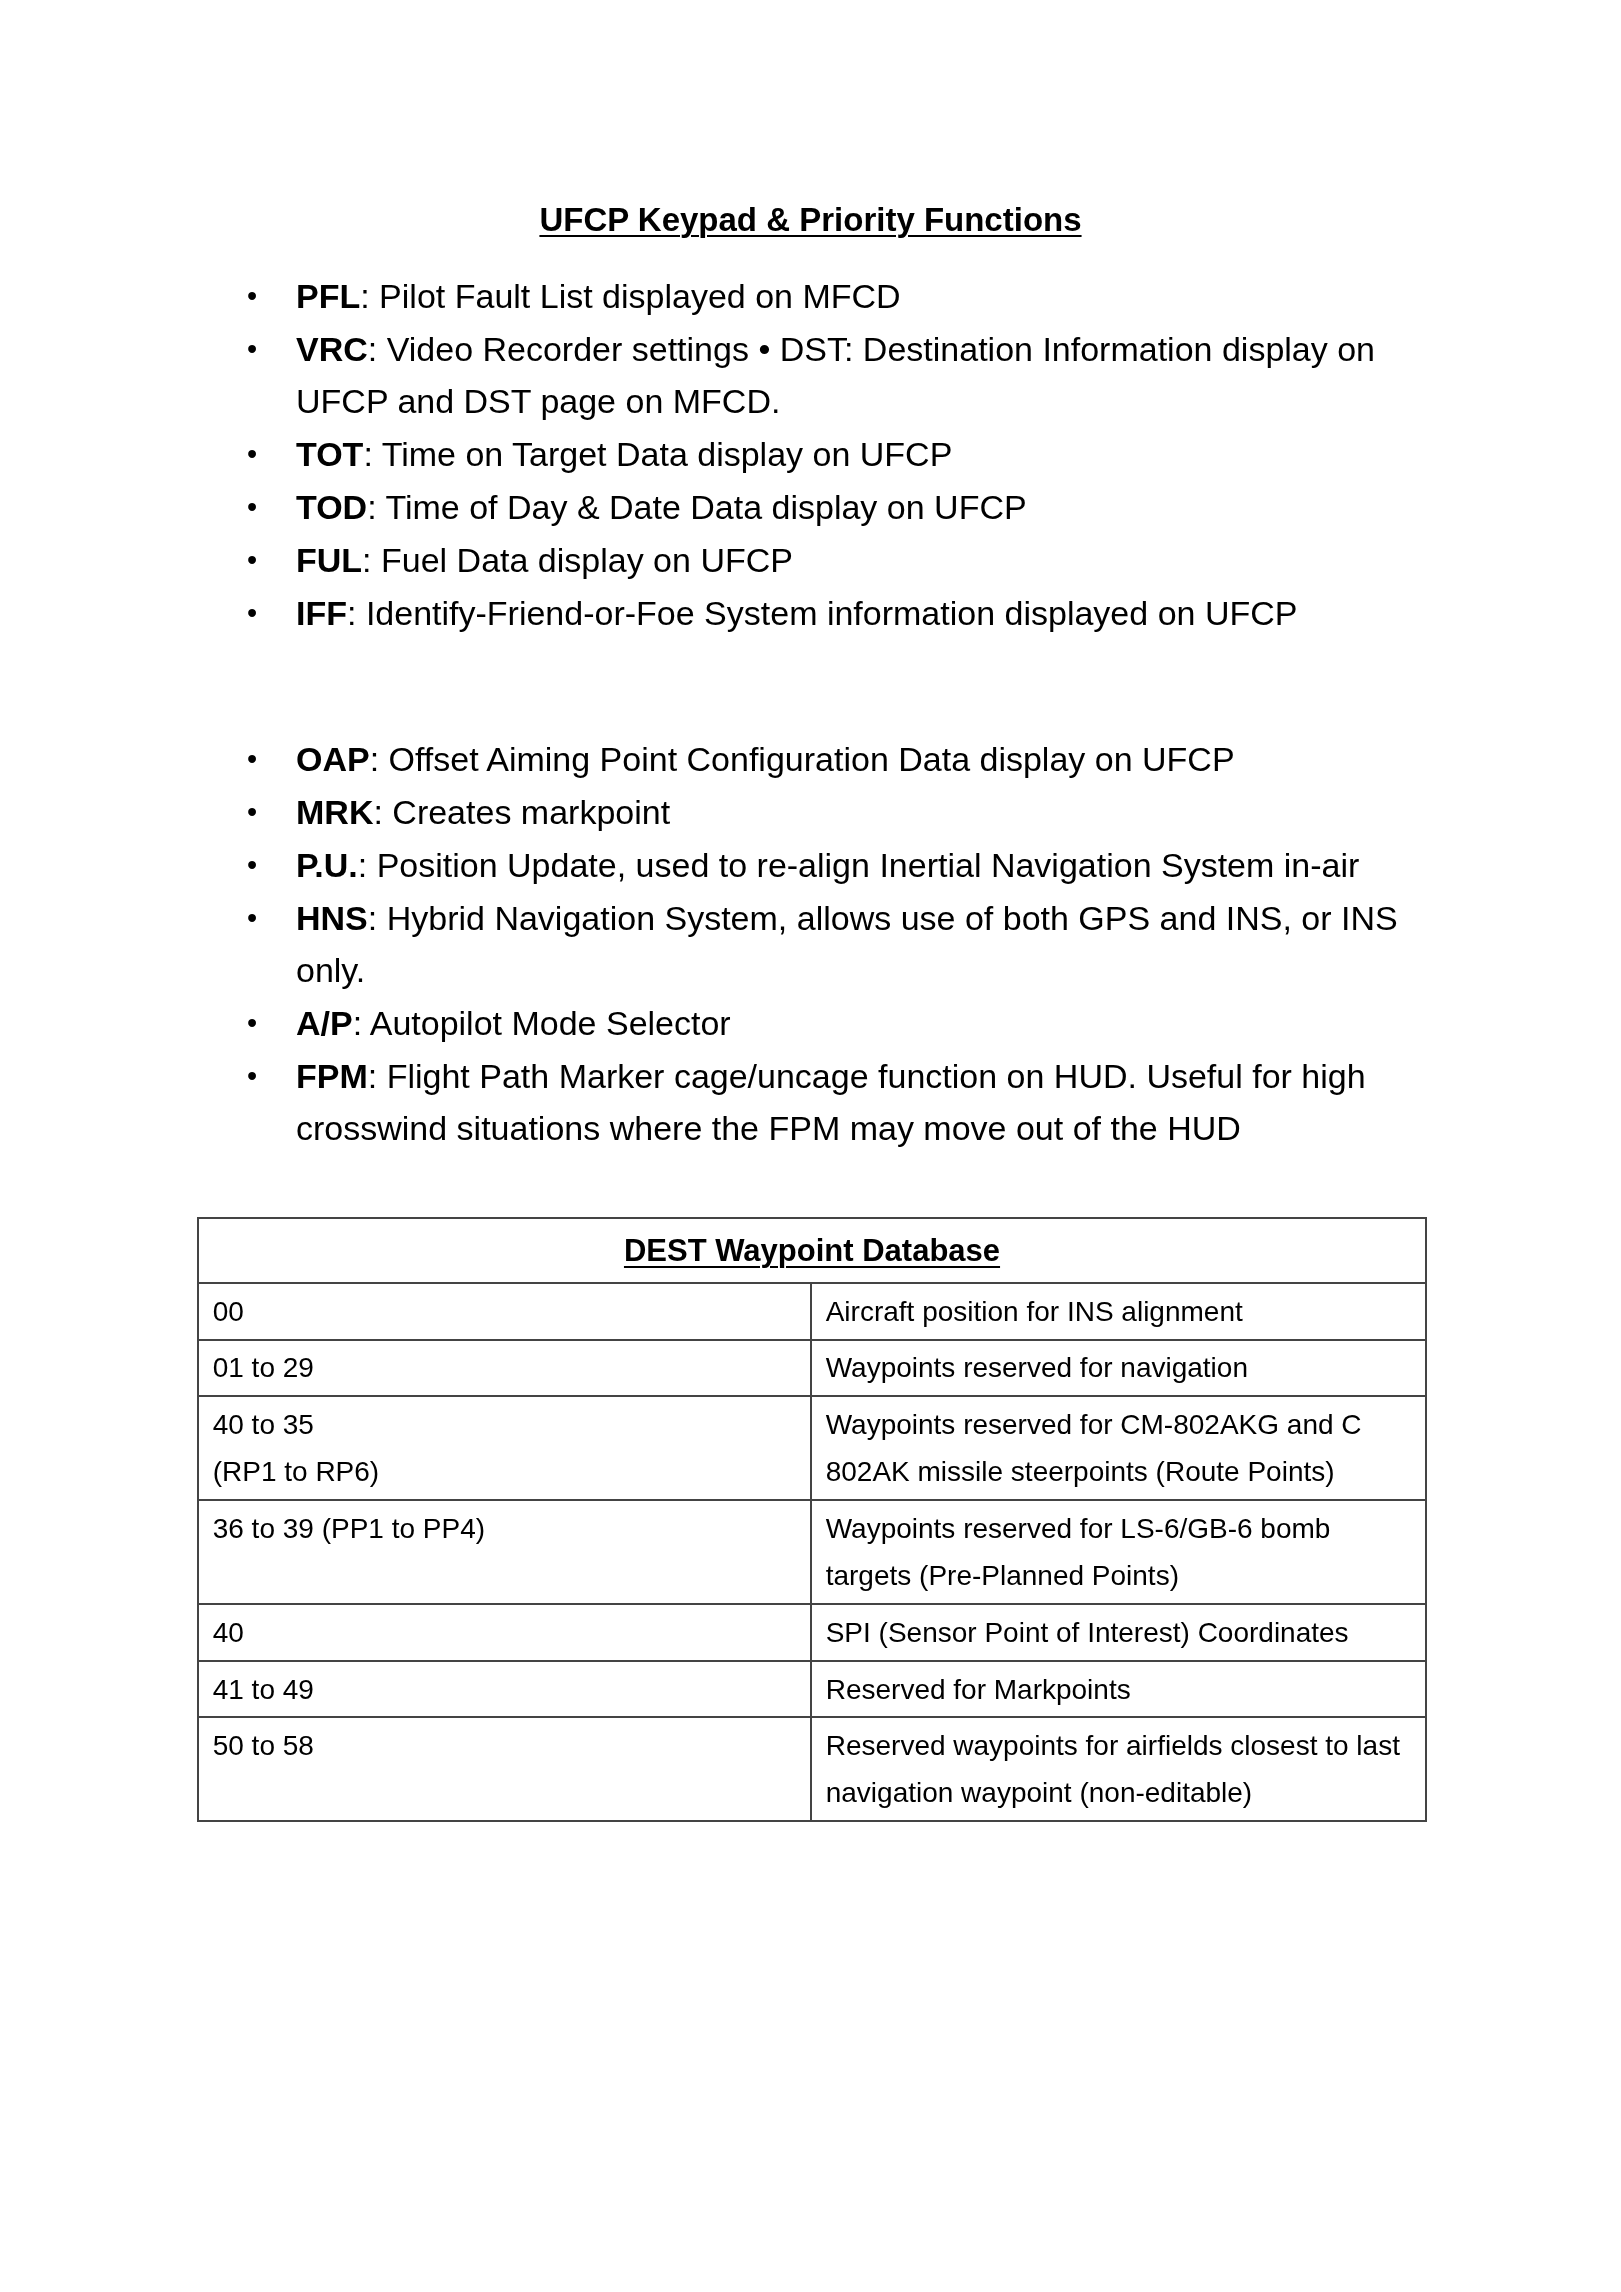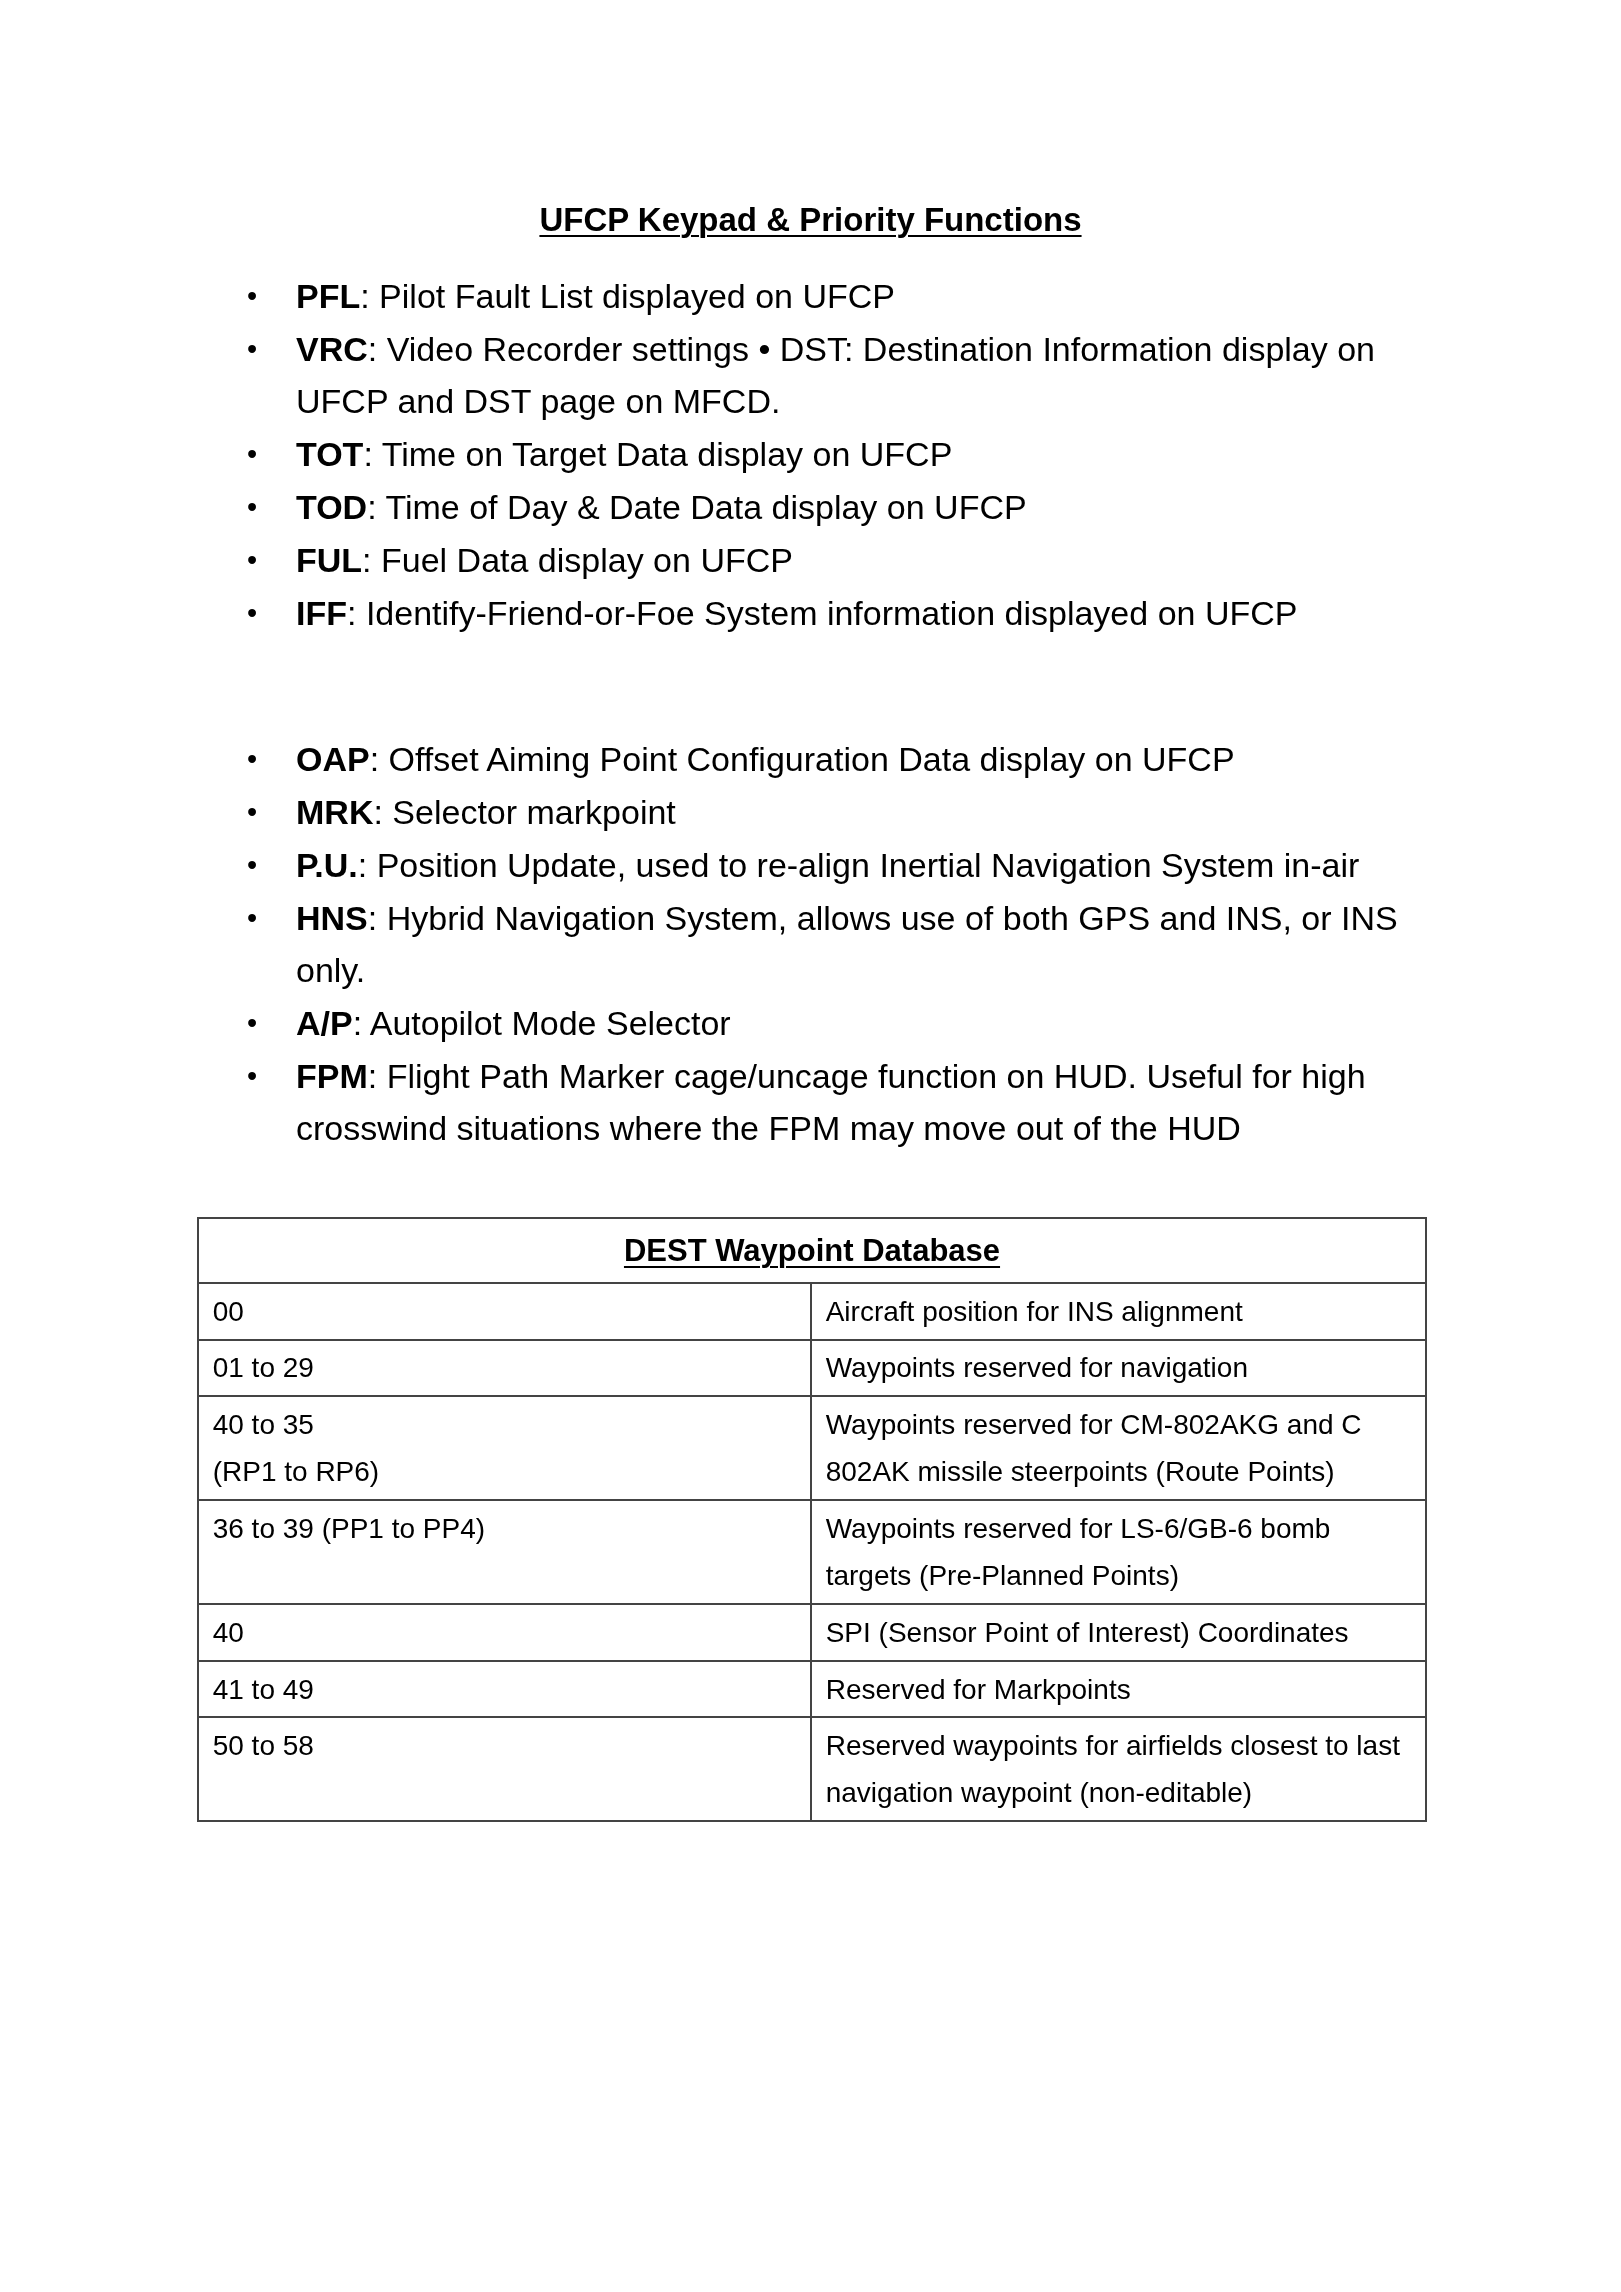--- a/index.html
+++ b/index.html
@@ -54,32 +54,32 @@
   .line { display: block; }
 </style>
 </head>
 <body>
 
 <div class="page">
 
   <h2 id="h1" class="section-heading">UFCP Keypad &amp; Priority Functions</h2>
 
   <ul id="list1" class="bullets">
-      <li><span class="bullet">•</span><span class="term">PFL</span><span class="desc">: Pilot Fault List displayed on UFCP</span></li>
+      <li><span class="bullet">•</span><span class="term">PFL</span><span class="desc">: Pilot Fault List displayed on MFCD</span></li>
       <li><span class="bullet">•</span><span class="term">VRC</span><span class="desc">: Video Recorder settings • DST: Destination Information display on UFCP and DST page on MFCD.</span></li>
       <li><span class="bullet">•</span><span class="term">TOT</span><span class="desc">: Time on Target Data display on UFCP</span></li>
       <li><span class="bullet">•</span><span class="term">TOD</span><span class="desc">: Time of Day &amp; Date Data display on UFCP</span></li>
       <li><span class="bullet">•</span><span class="term">FUL</span><span class="desc">: Fuel Data display on UFCP</span></li>
       <li><span class="bullet">•</span><span class="term">IFF</span><span class="desc">: Identify-Friend-or-Foe System information displayed on UFCP</span></li>
     </ul>
 
 
   <ul id="list2" class="bullets">
       <li><span class="bullet">•</span><span class="term">OAP</span><span class="desc">: Offset Aiming Point Configuration Data display on UFCP</span></li>
-      <li><span class="bullet">•</span><span class="term">MRK</span><span class="desc">: Selector markpoint</span></li>
+      <li><span class="bullet">•</span><span class="term">MRK</span><span class="desc">: Creates markpoint</span></li>
       <li><span class="bullet">•</span><span class="term">P.U.</span><span class="desc">: Position Update, used to re-align Inertial Navigation System in-air</span></li>
       <li><span class="bullet">•</span><span class="term">HNS</span><span class="desc">: Hybrid Navigation System, allows use of both GPS and INS, or INS only.</span></li>
       <li><span class="bullet">•</span><span class="term">A/P</span><span class="desc">: Autopilot Mode Selector</span></li>
       <li><span class="bullet">•</span><span class="term">FPM</span><span class="desc">: Flight Path Marker cage/uncage function on HUD. Useful for high crosswind situations where the FPM may move out of the HUD</span></li>
     </ul>
 
   <table class="waypoints">
     <colgroup>
         <col class="c1">
         <col class="c2">

